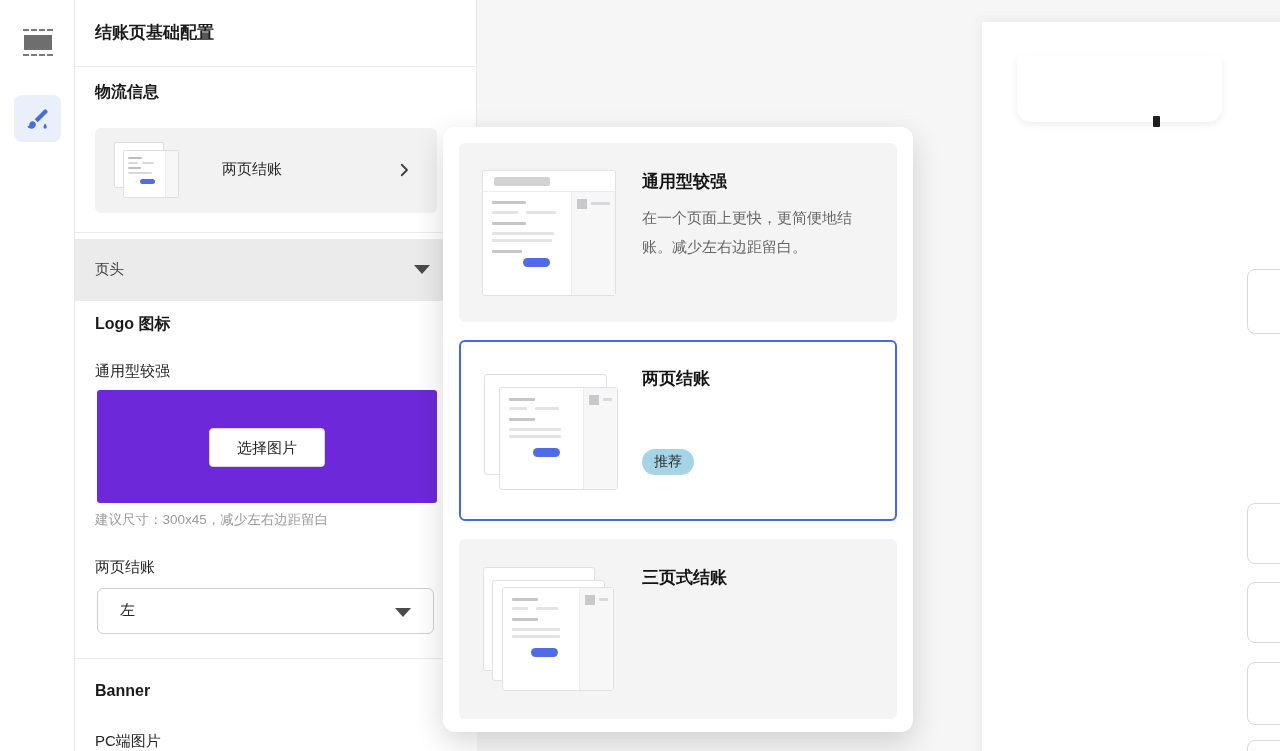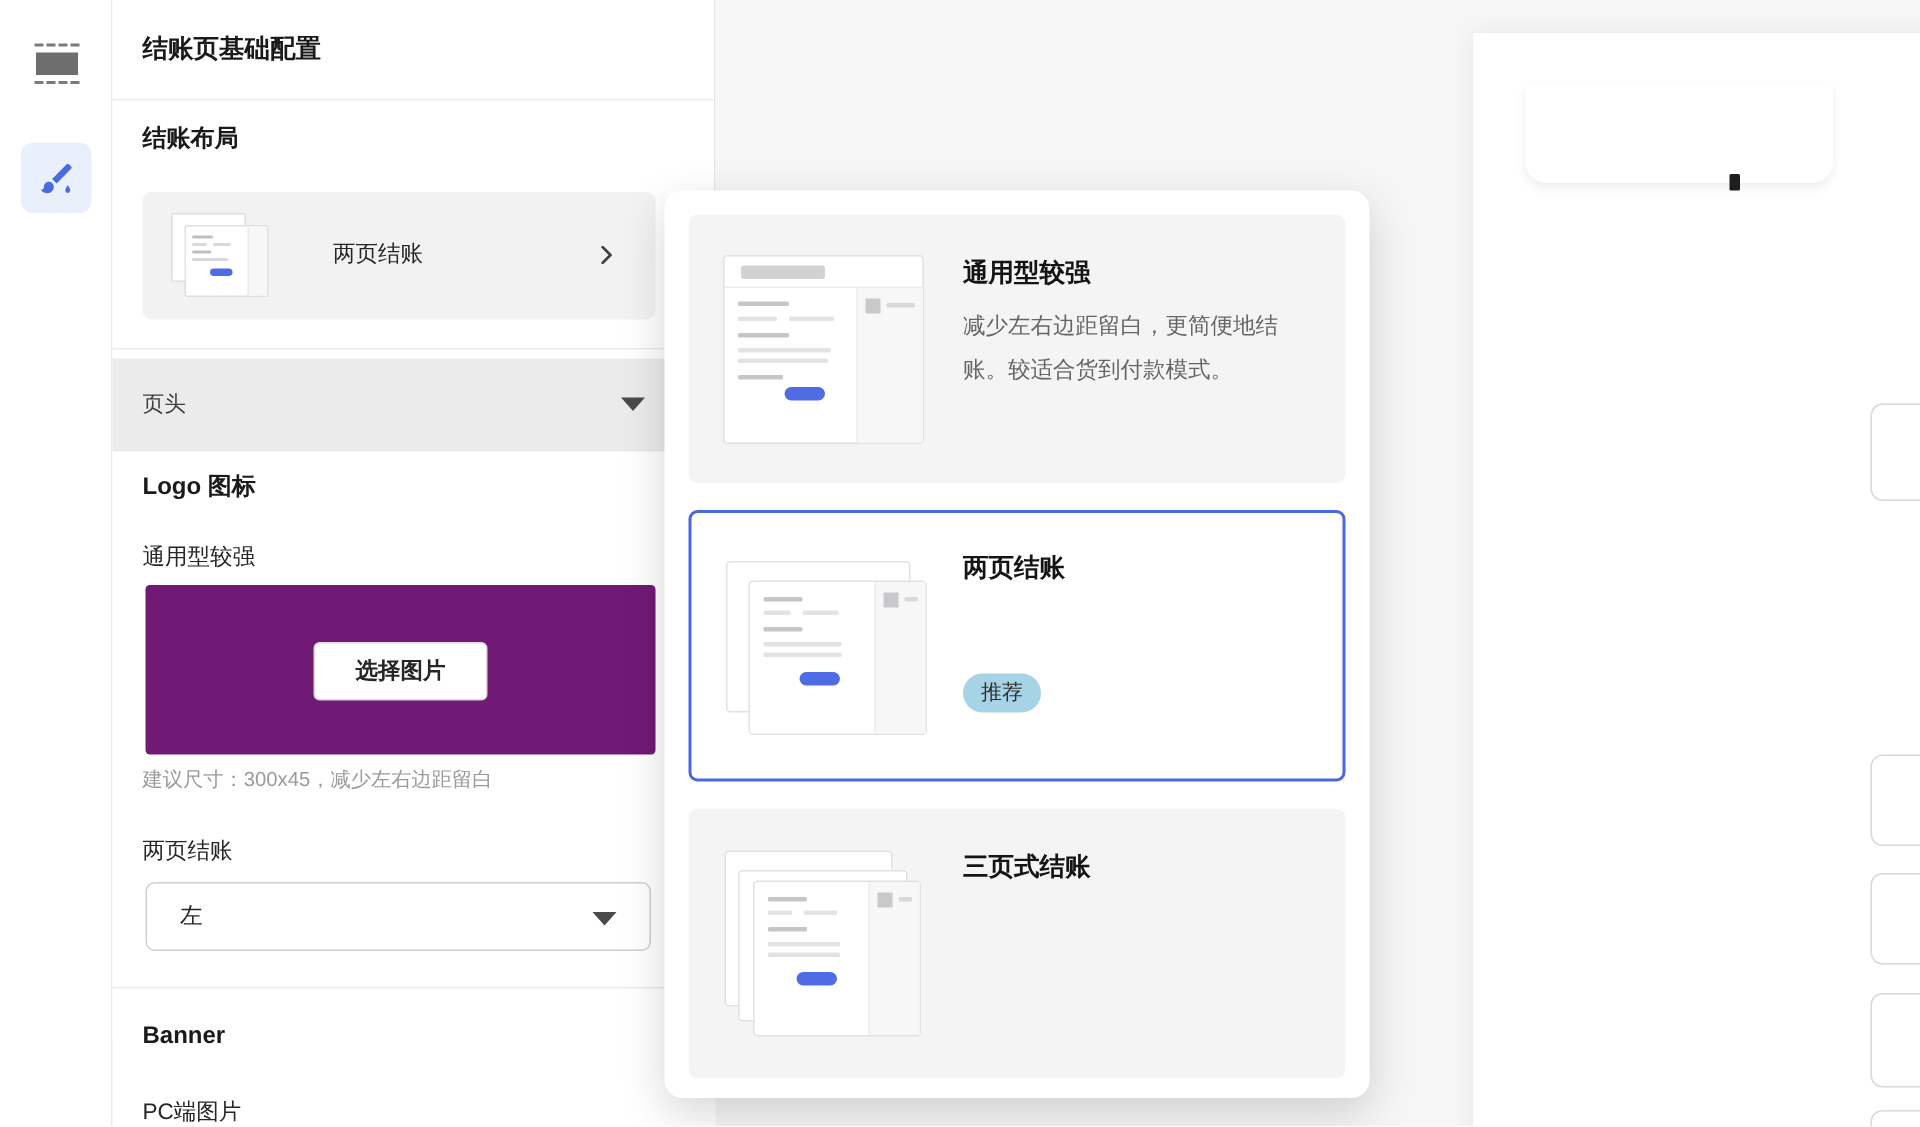--- a/index.html
+++ b/index.html
@@ -55,21 +55,21 @@
   .ct-right { width:13px; border-left:1px solid #ececee; background:#f7f7f8; }
   .tln { display:block; height:2px; background:#d9d9dc; border-radius:1px; margin-top:3px; }
   .tln.d { background:#bfbfc3; }
   .tpill { display:block; width:15px; height:5px; background:#4f6ce5; border-radius:3px; margin:5px 6px 0 auto; }
 
   .header-bar { position:absolute; left:0; top:239px; width:402px; height:62px; background:#ebebec; cursor:pointer; }
   .header-bar .hb-label { position:absolute; left:20px; top:21px; font-size:14.5px; color:#3d3d3d; }
   .chev-down { position:absolute; width:0; height:0; border-left:8px solid transparent; border-right:8px solid transparent; border-top:9px solid #4a4a4a; }
   .hb-chev { right:47px; top:26px; }
 
-  .upload-box { position:absolute; left:22px; top:390px; width:340px; height:113px; background:#701a75; border-radius:3px;font-weight:bold; }
+  .upload-box { position:absolute; left:22px; top:390px; width:340px; height:113px; background:#6d28d9; border-radius:3px; }
   .choose-btn { position:absolute; left:112px; top:38px; width:116px; height:39px; background:#fff; border:1px solid #d9d9d9;
                 border-radius:4px; font-size:15px; color:#262626; text-align:center; line-height:37px; cursor:pointer; }
   .hint { position:absolute; left:20px; top:511px; font-size:13.5px; color:#9a9a9a; }
 
   .align-select { position:absolute; left:22px; top:588px; width:337px; height:46px; background:#fff; border:1px solid #cfcfcf; border-radius:6px; cursor:pointer; }
   .align-select .val { position:absolute; left:22px; top:12px; font-size:15px; color:#262626; }
   .as-chev { right:22px; top:19px; }
 
   
   .popup { position:absolute; left:443px; top:127px; width:470px; height:605px; background:#fff; border-radius:12px;
@@ -145,21 +145,21 @@
         <path fill="#4a6bdd" d="M7 14c-1.66 0-3 1.34-3 3 0 1.31-1.16 2-2 2 .92 1.22 2.49 2 4 2 2.21 0 4-1.79 4-4 0-1.66-1.34-3-3-3zm13.71-9.37-1.34-1.34a1 1 0 0 0-1.41 0L9 12.25 11.75 15l8.96-8.96c.39-.39.39-1.02 0-1.41z"></path>
         <path fill="#4a6bdd" d="M18.6 16.2c1 1.4 1.5 2.4 1.5 3.1 0 .9-.7 1.6-1.5 1.6s-1.5-.7-1.5-1.6c0-.7.5-1.7 1.5-3.1z"></path>
       </svg>
     </div>
   </div>
 
   <div class="panel">
     <div class="title">结账页基础配置</div>
     <div class="divider div1"></div>
 
-    <div class="sec-heading h-layout">结账布局</div>
+    <div class="sec-heading h-layout">物流信息</div>
 
     <div class="layout-card">
       <div class="card-thumb">
         <div class="pg ct-back"></div>
         <div class="pg ct-front">
           <div class="ct-left">
             <span class="tln d" style="width:14px;margin-top:1px"></span>
             <span class="lrow" style="gap:4px">
                 <span class="tln" style="width:10px"></span>
                 <span class="tln" style="width:12px"></span>
@@ -228,21 +228,21 @@
               <span class="bpill" style="margin:5px 12px 0 auto"></span>
             </div>
             <div class="mp-right">
                 <span class="sq"></span>
                 <span class="rln"></span>
               </div>
           </div>
         </div>
       </div>
       <div class="opt-title">通用型较强</div>
-      <div class="opt-desc">减少左右边距留白，更简便地结账。较适合货到付款模式。</div>
+      <div class="opt-desc">在一个页面上更快，更简便地结账。减少左右边距留白。</div>
     </div>
 
     <div class="opt selected">
       <div class="opt-thumb">
         <div class="mp mp2a"></div>
         <div class="mp mp2b">
           <div class="mp-body full">
             <div class="mp-left">
               <span class="ln d" style="width:26px;margin-top:2px"></span>
               <span class="lrow" style="margin-top:6px">

